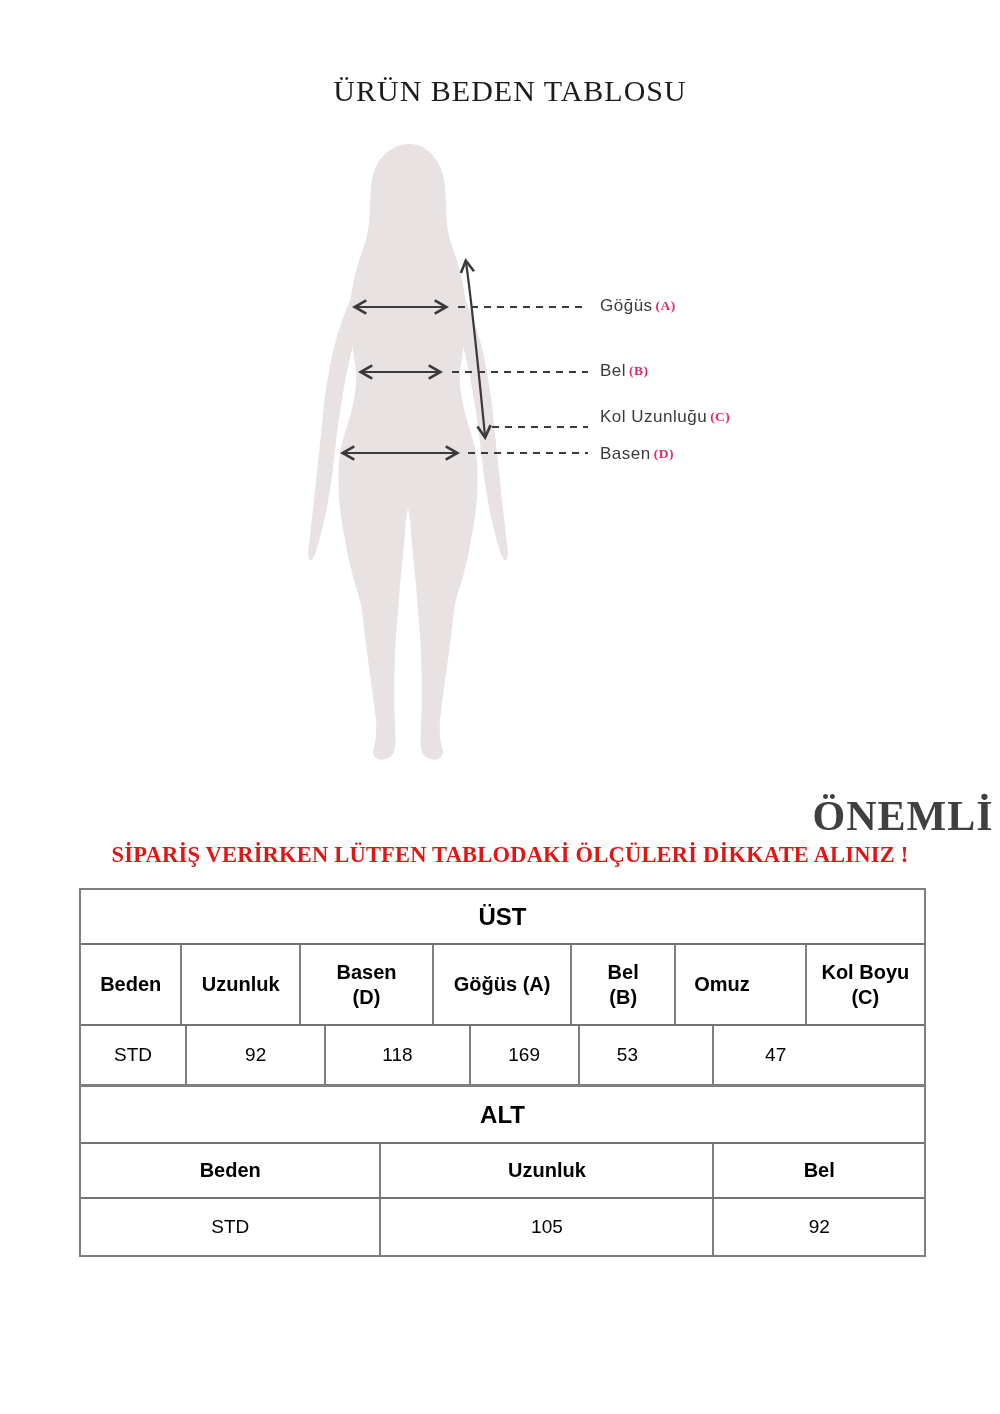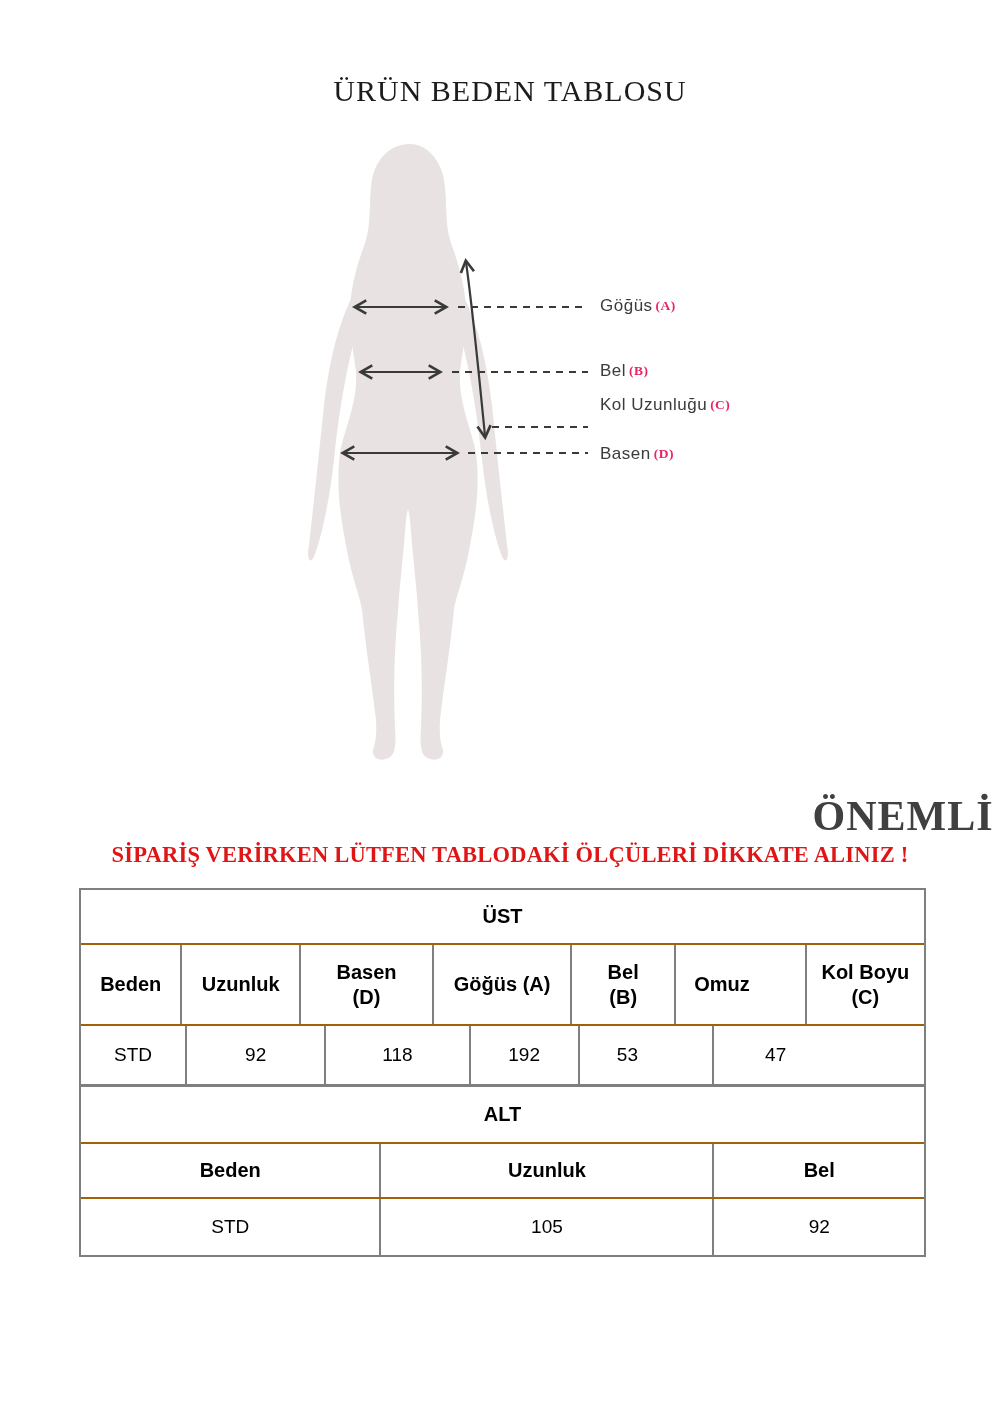--- a/index.html
+++ b/index.html
@@ -25,54 +25,54 @@
     white-space:nowrap;
     text-align:center;
   }
   .measure-label .mcode{
     font-family:"Liberation Serif", serif;
     font-weight:bold;font-size:13.5px;color:#e72567;
     margin-left:3px;vertical-align:1px;
   }
   .lbl-gogus{left:600px;top:296px;}
   .lbl-bel{left:600px;top:361px;}
-  .lbl-kol{left:600px;top:395px;}
+  .lbl-kol{left:600px;top:407px;}
   .lbl-basen{left:600px;top:444px;}
   .warn-title{
     position:absolute;top:792px;left:0;right:0;text-align:right;
     font-family:"Liberation Serif", serif;
     font-weight:bold;font-size:42px;color:#404040;
     letter-spacing:1px;
   }
   .warn-subtitle{
     position:absolute;top:842px;left:0;right:0;text-align:center;
     font-family:"Liberation Serif", serif;
     font-weight:bold;font-size:22.5px;color:#e01616;
     letter-spacing:0.2px;
   }
   .sizing-table{
     position:absolute;left:79px;top:888px;width:843px;
     border:2px solid #7f7f7f;
     color:#000;
   }
   .t-section{
     display:flex;align-items:center;justify-content:center;
-    font-weight:bold;font-size:20px;
+    font-weight:bold;font-size:24px;
   }
   .t-row{display:flex;}
   .t-row .cell{
     display:flex;align-items:center;justify-content:center;
     text-align:center;
     border-left:2px solid #7f7f7f;
     box-sizing:border-box;
   }
   .t-row .cell:first-child{border-left:none;}
   .t-head .cell{font-weight:bold;font-size:20px;white-space:pre-line;line-height:1.25;}
   .t-data .cell{font-size:19px;}
-  .b-top{border-top:2px solid #a16207;}
+  .b-top{border-top:2px solid #737373;}
   .alt-sep{border-top:3px solid #7f7f7f;}
   .h-sec1{height:53px;}
   .h-head1{height:79px;}
   .h-data1{height:58px;}
   .h-sec2{height:55px;}
   .h-head2{height:53px;}
   .h-data2{height:56px;}
   
   .c7-0{width:12.35%;} .c7-1{width:14.7%;} .c7-2{width:16.5%;}
   .c7-3{width:17.15%;} .c7-4{width:12.9%;} .c7-5{width:11.6%;}
@@ -186,21 +186,21 @@
 (B)</div>
       <div class="cell c7-5">Omuz</div>
       <div class="cell c7-6">Kol Boyu
 (C)</div>
     </div>
 
     <div class="t-row t-data h-data1 b-top">
       <div class="cell c7-0">STD</div>
       <div class="cell c7-2">92</div>
       <div class="cell c7-3">118</div>
-      <div class="cell c7-4">192</div>
+      <div class="cell c7-4">169</div>
       <div class="cell c7-5">53</div>
       <div class="cell c7-6">47</div>
     </div>
 
     <div class="t-section h-sec2 alt-sep">ALT</div>
 
     <div class="t-row t-head h-head2 b-top">
       <div class="cell c3-0">Beden</div>
       <div class="cell c3-1">Uzunluk</div>
       <div class="cell c3-2">Bel</div>

